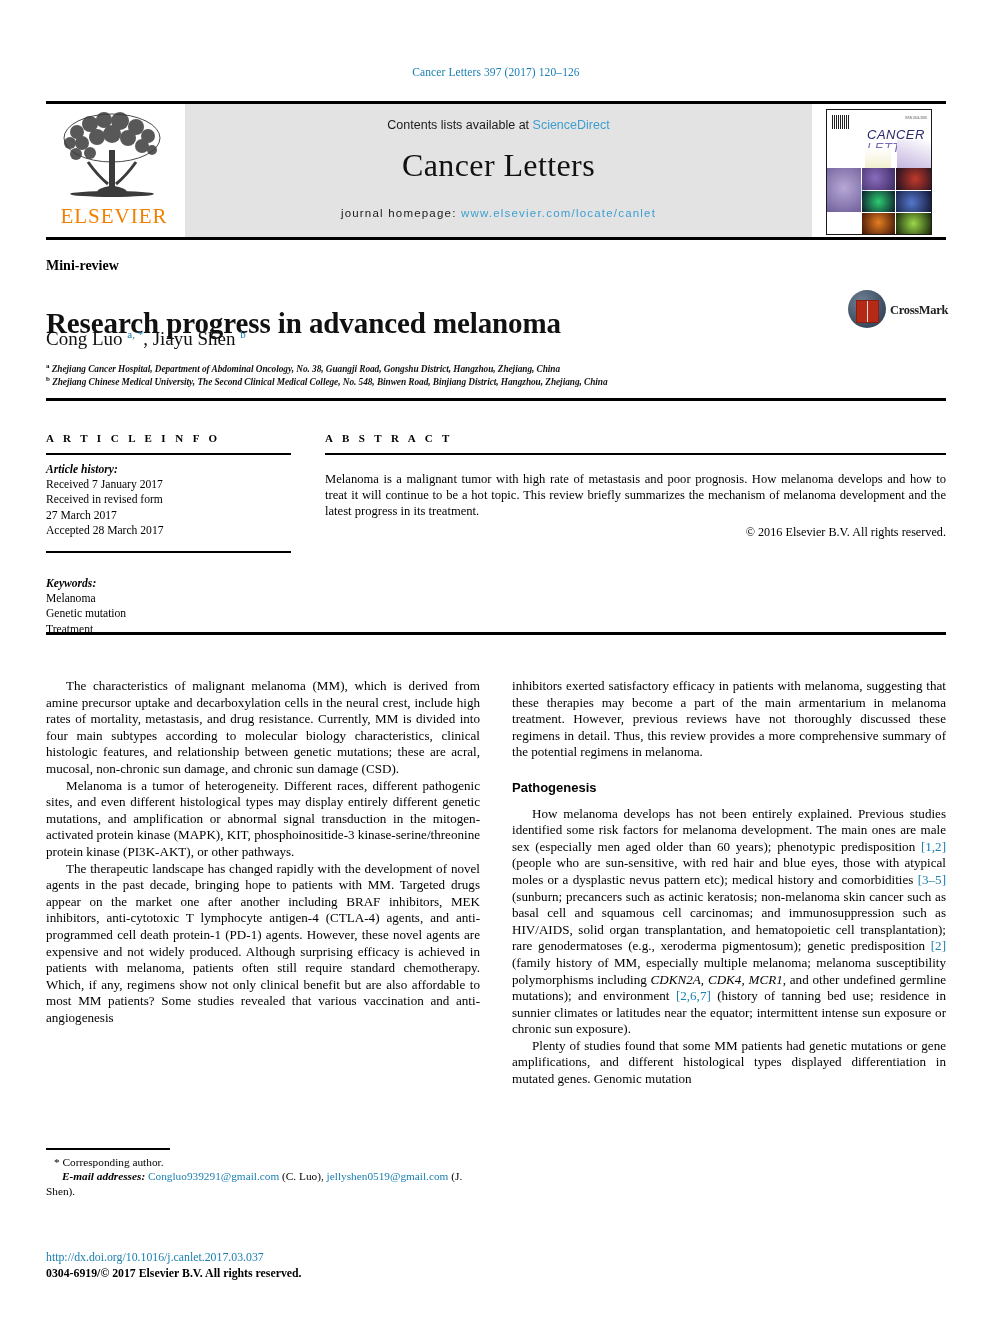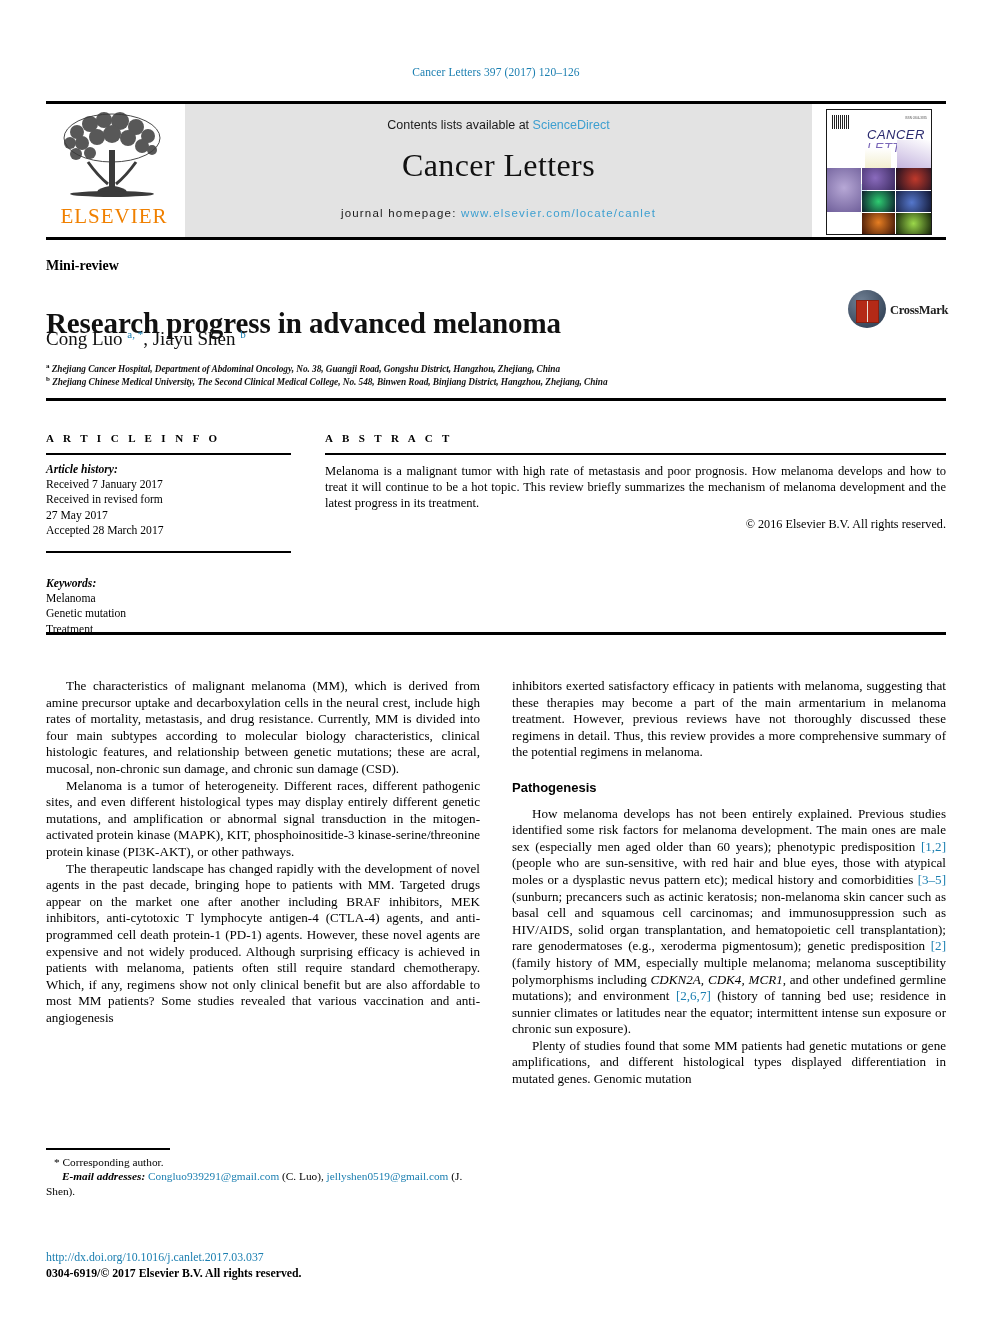--- a/index.html
+++ b/index.html
@@ -315,21 +315,21 @@
   }
   .info-body .it {
     font-style: italic;
     font-weight: bold;
   }
   .kw-block { margin-top: 23px; }
   .abs-body {
     font-family: "Liberation Serif", serif;
     font-size: 12.6px;
     line-height: 16.2px;
-    margin-top: 8px;
+    margin-top: 16px;
     text-align: justify;
   }
   .abs-copyright {
     font-family: "Liberation Serif", serif;
     font-size: 12.2px;
     text-align: right;
     margin-top: 5px;
   }
 
   .rule-under-abs {
@@ -496,21 +496,21 @@
 
   <div class="rule-under-head"></div>
 
   <div class="info-col">
     <div class="sec-label">A R T I C L E  I N F O</div>
     <div class="hr-thin"></div>
     <div class="info-body">
       <div class="it">Article history:</div>
       <div>Received 7 January 2017</div>
       <div>Received in revised form</div>
-      <div>27 May 2017</div>
+      <div>27 March 2017</div>
       <div>Accepted 28 March 2017</div>
     </div>
     <div class="hr-thin" style="margin-top:13px"></div>
     <div class="info-body kw-block">
       <div class="it">Keywords:</div>
       <div>Melanoma</div>
       <div>Genetic mutation</div>
       <div>Treatment</div>
     </div>
   </div>

